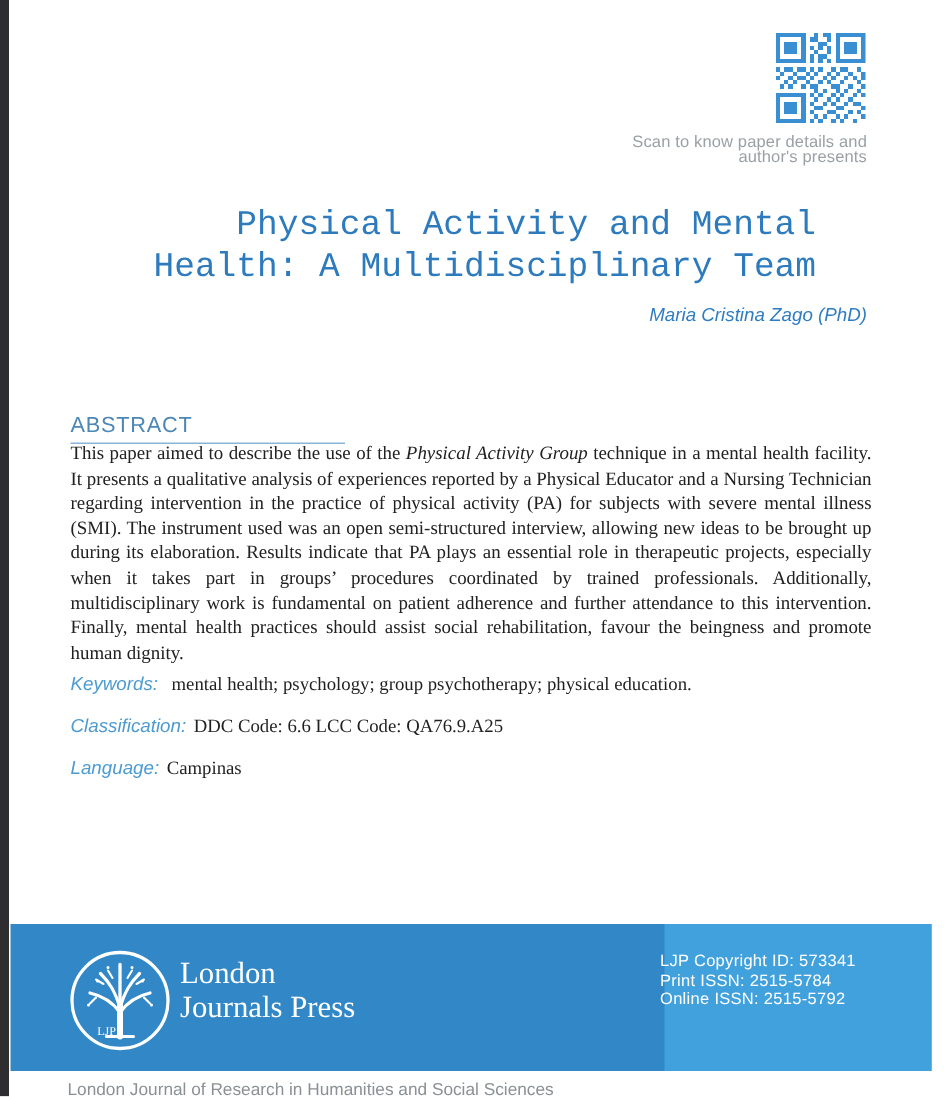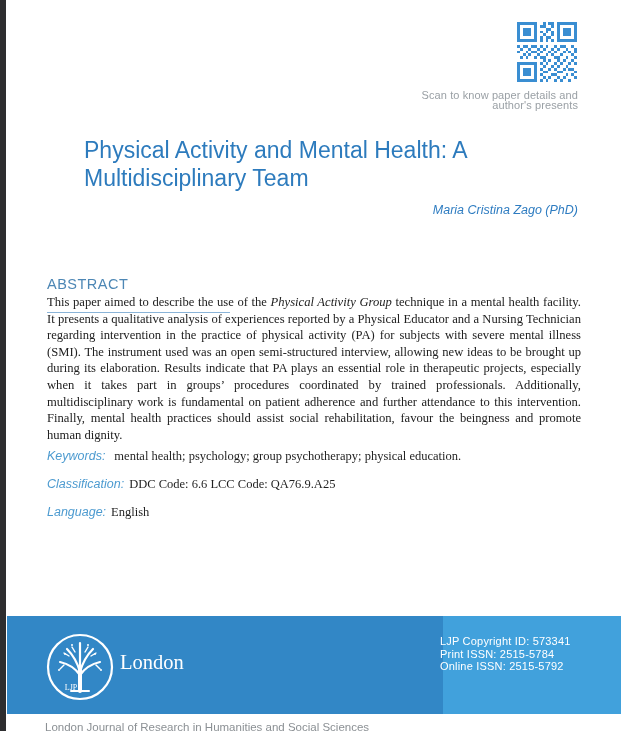--- a/index.html
+++ b/index.html
@@ -6,50 +6,50 @@
   .page{position:relative;width:629px;height:731px;background:#ffffff;overflow:hidden;
         font-family:"Liberation Sans",sans-serif;}
   .left-strip{position:absolute;left:0;top:0;width:6px;height:731px;background:#2e2e30;}
 
   
   .qr{position:absolute;left:517px;top:22px;width:60px;height:60px;}
   .qr-caption{position:absolute;right:51px;top:91px;text-align:right;
               font-size:11px;line-height:9.5px;color:#9aa0a5;letter-spacing:.1px;}
 
   
-  .title{position:absolute;left:84px;top:136px;width:460px;text-align:left;
-         font-size:23px;line-height:28px;color:#2d7bbd;font-weight:400;margin:0;}
+  .title{position:absolute;left:84px;top:136px;width:460px;text-align:right;
+         font-size:23px;line-height:28px;color:#2d7bbd;font-weight:400;margin:0;font-family:Liberation Mono, monospace;}
   .byline{position:absolute;right:51px;top:203px;text-align:center;color:#2e7cc1;
           font-style:italic;font-size:12.5px;}
   .byline .affil{margin-top:15px;}
 
   
   .abs-head{position:absolute;left:47px;top:276px;width:183px;color:#4d87b5;
-            font-size:14.5px;letter-spacing:.5px;padding-bottom:20px;
+            font-size:14.5px;letter-spacing:.5px;padding-bottom:3px;
             border-bottom:1px solid #8ab4d8;}
   .abs-body{position:absolute;left:47px;top:294px;width:534px;text-align:justify;
             font-family:"Liberation Serif",serif;font-size:12.6px;line-height:16.6px;
             color:#212121;}
   .abs-body .it{font-style:italic;}
 
   
   .meta-row{position:absolute;left:47px;font-size:12.5px;}
   .meta-label{color:#4d9bd0;font-style:italic;font-family:Liberation Sans, sans-serif;}
   .meta-value{color:#1f1f1f;font-family:"Liberation Serif",serif;margin-left:5px;}
   .row-keywords{top:449px;}
   .row-keywords .meta-value{margin-left:9px;}
   .row-classification{top:477px;}
   .row-language{top:505px;}
 
   
   .footer-band{position:absolute;left:7px;top:616px;width:614px;height:98px;background:#3287c6;}
   .footer-box{position:absolute;left:443px;top:616px;width:178px;height:98px;background:#41a1dc;}
   .footer-logo{position:absolute;left:45px;top:632px;}
   .publisher{position:absolute;left:120px;top:638px;color:#ffffff;
-             font-family:"Liberation Serif",serif;font-size:20.5px;line-height:23px;margin-top:13px;}
+             font-family:"Liberation Serif",serif;font-size:20.5px;line-height:23px;}
   .issn-block{position:absolute;left:440px;top:635px;color:#ffffff;
               font-size:11px;line-height:12.5px;letter-spacing:.2px;}
 
   .bottom-line{position:absolute;left:45px;top:721px;font-size:11.5px;color:#8b9094;}
 </style>
 </head>
 <body>
 
 <div class="page">
 
@@ -81,21 +81,21 @@
   <div class="abs-head">ABSTRACT</div>
   <div class="abs-body"><span>This paper aimed to describe the use of the </span><span class="it">Physical Activity Group</span><span> technique in a mental health facility. It presents a qualitative analysis of experiences reported by a Physical Educator and a Nursing Technician regarding intervention in the practice of physical activity (PA) for subjects with severe mental illness (SMI). The instrument used was an open semi-structured interview, allowing new ideas to be brought up during its elaboration. Results indicate that PA plays an essential role in therapeutic projects, especially when it takes part in groups’ procedures coordinated by trained professionals. Additionally, multidisciplinary work is fundamental on patient adherence and further attendance to this intervention. Finally, mental health practices should assist social rehabilitation, favour the beingness and promote human dignity.</span></div>
 
   <div class="meta-row row-keywords">
     <span class="meta-label">Keywords:</span><span class="meta-value">mental health; psychology; group psychotherapy; physical education.</span>
   </div>
   <div class="meta-row row-classification">
     <span class="meta-label">Classification:</span><span class="meta-value">DDC Code: 6.6 LCC Code: QA76.9.A25</span>
   </div>
   <div class="meta-row row-language">
-    <span class="meta-label">Language:</span><span class="meta-value">English</span>
+    <span class="meta-label">Language:</span><span class="meta-value">Campinas</span>
   </div>
 
   <div class="footer-band"></div>
   <div class="footer-box"></div>
 
   <svg class="footer-logo" width="70" height="70" viewBox="0 0 70 70">
     <circle cx="35" cy="35" r="32" fill="none" stroke="#ffffff" stroke-width="2.2"></circle>
     <g stroke="#ffffff" fill="none" stroke-linecap="round">
       <path d="M35 59 V36" stroke-width="4"></path>
       <path d="M26 59 h18" stroke-width="2"></path>
@@ -117,20 +117,21 @@
       <circle cx="27" cy="13" r="1"></circle>
         <circle cx="43" cy="13" r="1"></circle>
       <circle cx="14" cy="38" r="1"></circle>
         <circle cx="56" cy="38" r="1"></circle>
     </g>
     <text x="26" y="58" font-family="Liberation Serif, serif" font-size="8" fill="#ffffff" text-anchor="middle">LJP</text>
   </svg>
 
   <div class="publisher">
     <div>London</div>
+    <div>Journals Press</div>
   </div>
 
   <div class="issn-block">
     <div>LJP Copyright ID: 573341</div>
     <div>Print ISSN: 2515-5784</div>
     <div>Online ISSN: 2515-5792</div>
   </div>
 
   <div class="bottom-line">London Journal of Research in Humanities and Social Sciences</div>
 

